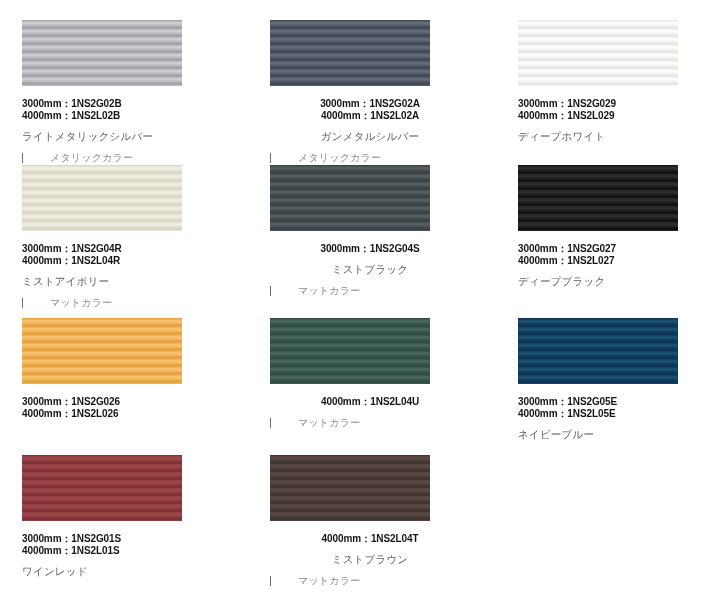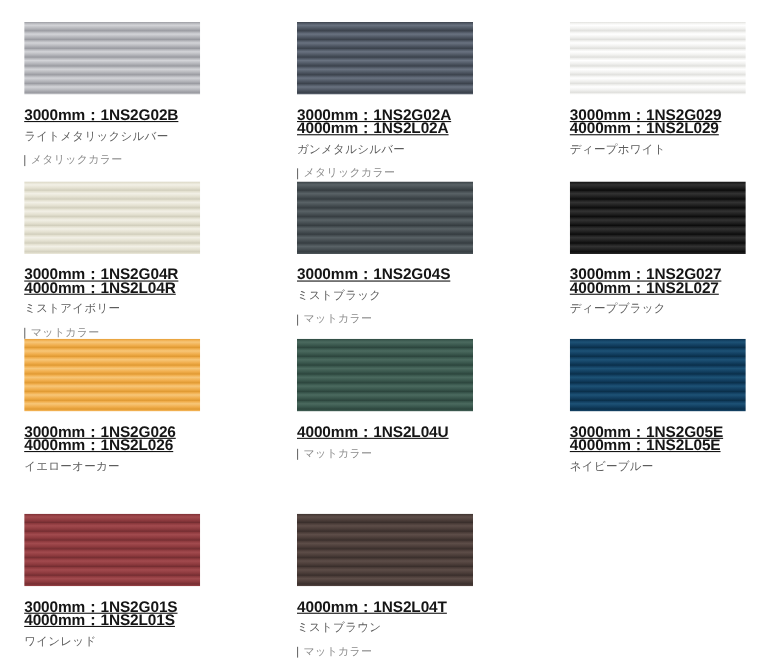--- a/index.html
+++ b/index.html
@@ -23,50 +23,49 @@
     height: 598px;
   }
 
   .swatch-card {
     position: absolute;
     width: 200px;
   }
 
   
   .col-0 { left: 22px; }
-  .col-1 { left: 270px; }
+  .col-1 { left: 270px; text-align: center; }
   .col-2 { left: 518px; }
 
   
   .row-0 { top: 20px; }
   .row-1 { top: 165px; }
-  .row-2 { top: 308px; }
-  .row-3 { top: 467px; }
+  .row-2 { top: 318px; }
+  .row-3 { top: 455px; }
 
   .swatch {
     width: 160px;
     height: 66px;
     position: relative;
     overflow: hidden;
   }
 
   .swatch .tex {
     position: absolute;
     left: 0; top: 0; right: 0; bottom: 0;
   }
 
   .codes {
     margin-top: 12px;
-    font-size: 14px;
+    font-size: 10px;
     font-weight: bold;
     color: #151515;
     line-height: 12px;
     letter-spacing: -0.1px;
     white-space: nowrap;
-    text-decoration: underline;
   }
   .code-line { display: block; }
 
   .color-name {
     margin-top: 8px;
     font-size: 10.5px;
     color: #5d5d5d;
     line-height: 13px;
     letter-spacing: 0.2px;
     white-space: nowrap;
@@ -74,39 +73,41 @@
 
   .category {
     margin-top: 8px;
     font-size: 10px;
     color: #8b8b8b;
     line-height: 13px;
     letter-spacing: 0.2px;
     white-space: nowrap;
     display: flex;
     align-items: center;
+    gap: 22px;
   }
   .category .bar {
     display: inline-block;
     width: 1px;
     height: 10px;
     background: #6e6e6e;
     margin-right: 5px;
   }
 </style>
 </head>
 <body>
 
 <div id="grid">
     <div class="swatch-card col-0 row-0">
       <div class="swatch">
         <div class="tex" style="background: repeating-linear-gradient(rgb(154, 155, 161) 0px, rgb(179, 180, 185) 1px, rgb(211, 212, 216) 3px, rgb(179, 180, 185) 6px, rgb(154, 155, 161) 8px);"></div>
       </div>
       <div class="codes">
         <span class="code-line">3000mm：1NS2G02B</span>
+        <span class="code-line">4000mm：1NS2L02B</span>
       </div>
       <div class="color-name">ライトメタリックシルバー</div>
       <div class="category">
         <span class="bar"></span>
         <span>メタリックカラー</span>
       </div>
     </div>
     <div class="swatch-card col-1 row-0">
       <div class="swatch">
         <div class="tex" style="background: repeating-linear-gradient(rgb(59, 66, 76) 0px, rgb(77, 85, 97) 1px, rgb(105, 114, 128) 3px, rgb(77, 85, 97) 6px, rgb(59, 66, 76) 8px);"></div>
@@ -169,21 +170,20 @@
       <div class="color-name">ディープブラック</div>
     </div>
     <div class="swatch-card col-0 row-2">
       <div class="swatch">
         <div class="tex" style="background: repeating-linear-gradient(rgb(224, 154, 51) 0px, rgb(240, 173, 75) 1px, rgb(247, 198, 120) 3px, rgb(240, 173, 75) 6px, rgb(224, 154, 51) 8px);"></div>
       </div>
       <div class="codes">
         <span class="code-line">3000mm：1NS2G026</span>
         <span class="code-line">4000mm：1NS2L026</span>
       </div>
-      <div class="color-name">イエローオーカー</div>
     </div>
     <div class="swatch-card col-1 row-2">
       <div class="swatch">
         <div class="tex" style="background: repeating-linear-gradient(rgb(44, 69, 61) 0px, rgb(57, 86, 76) 1px, rgb(75, 106, 95) 3px, rgb(57, 86, 76) 6px, rgb(44, 69, 61) 8px);"></div>
       </div>
       <div class="codes">
         <span class="code-line">4000mm：1NS2L04U</span>
       </div>
       <div class="category">
         <span class="bar"></span>

